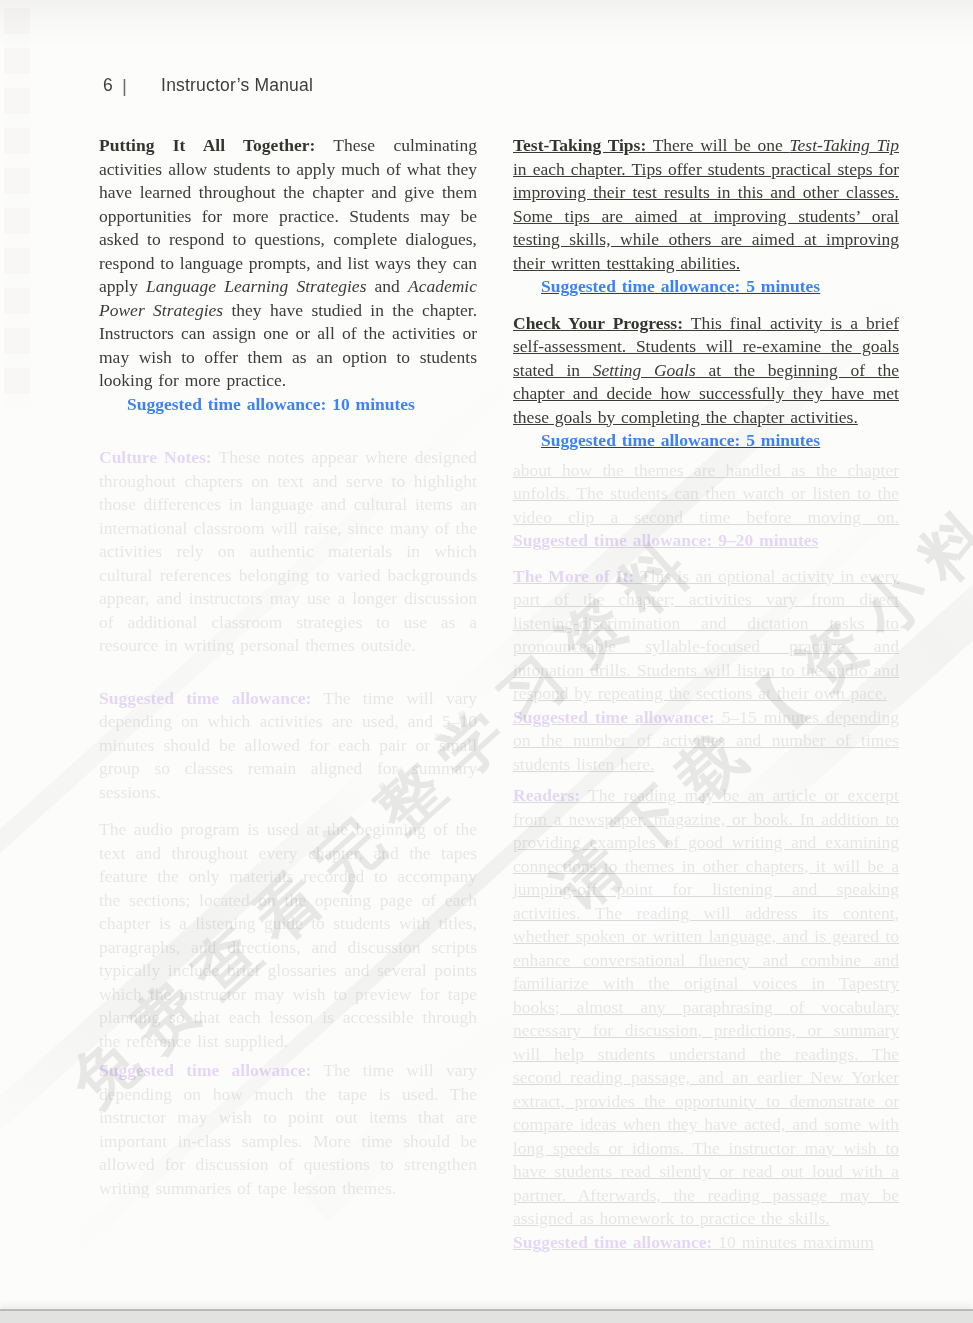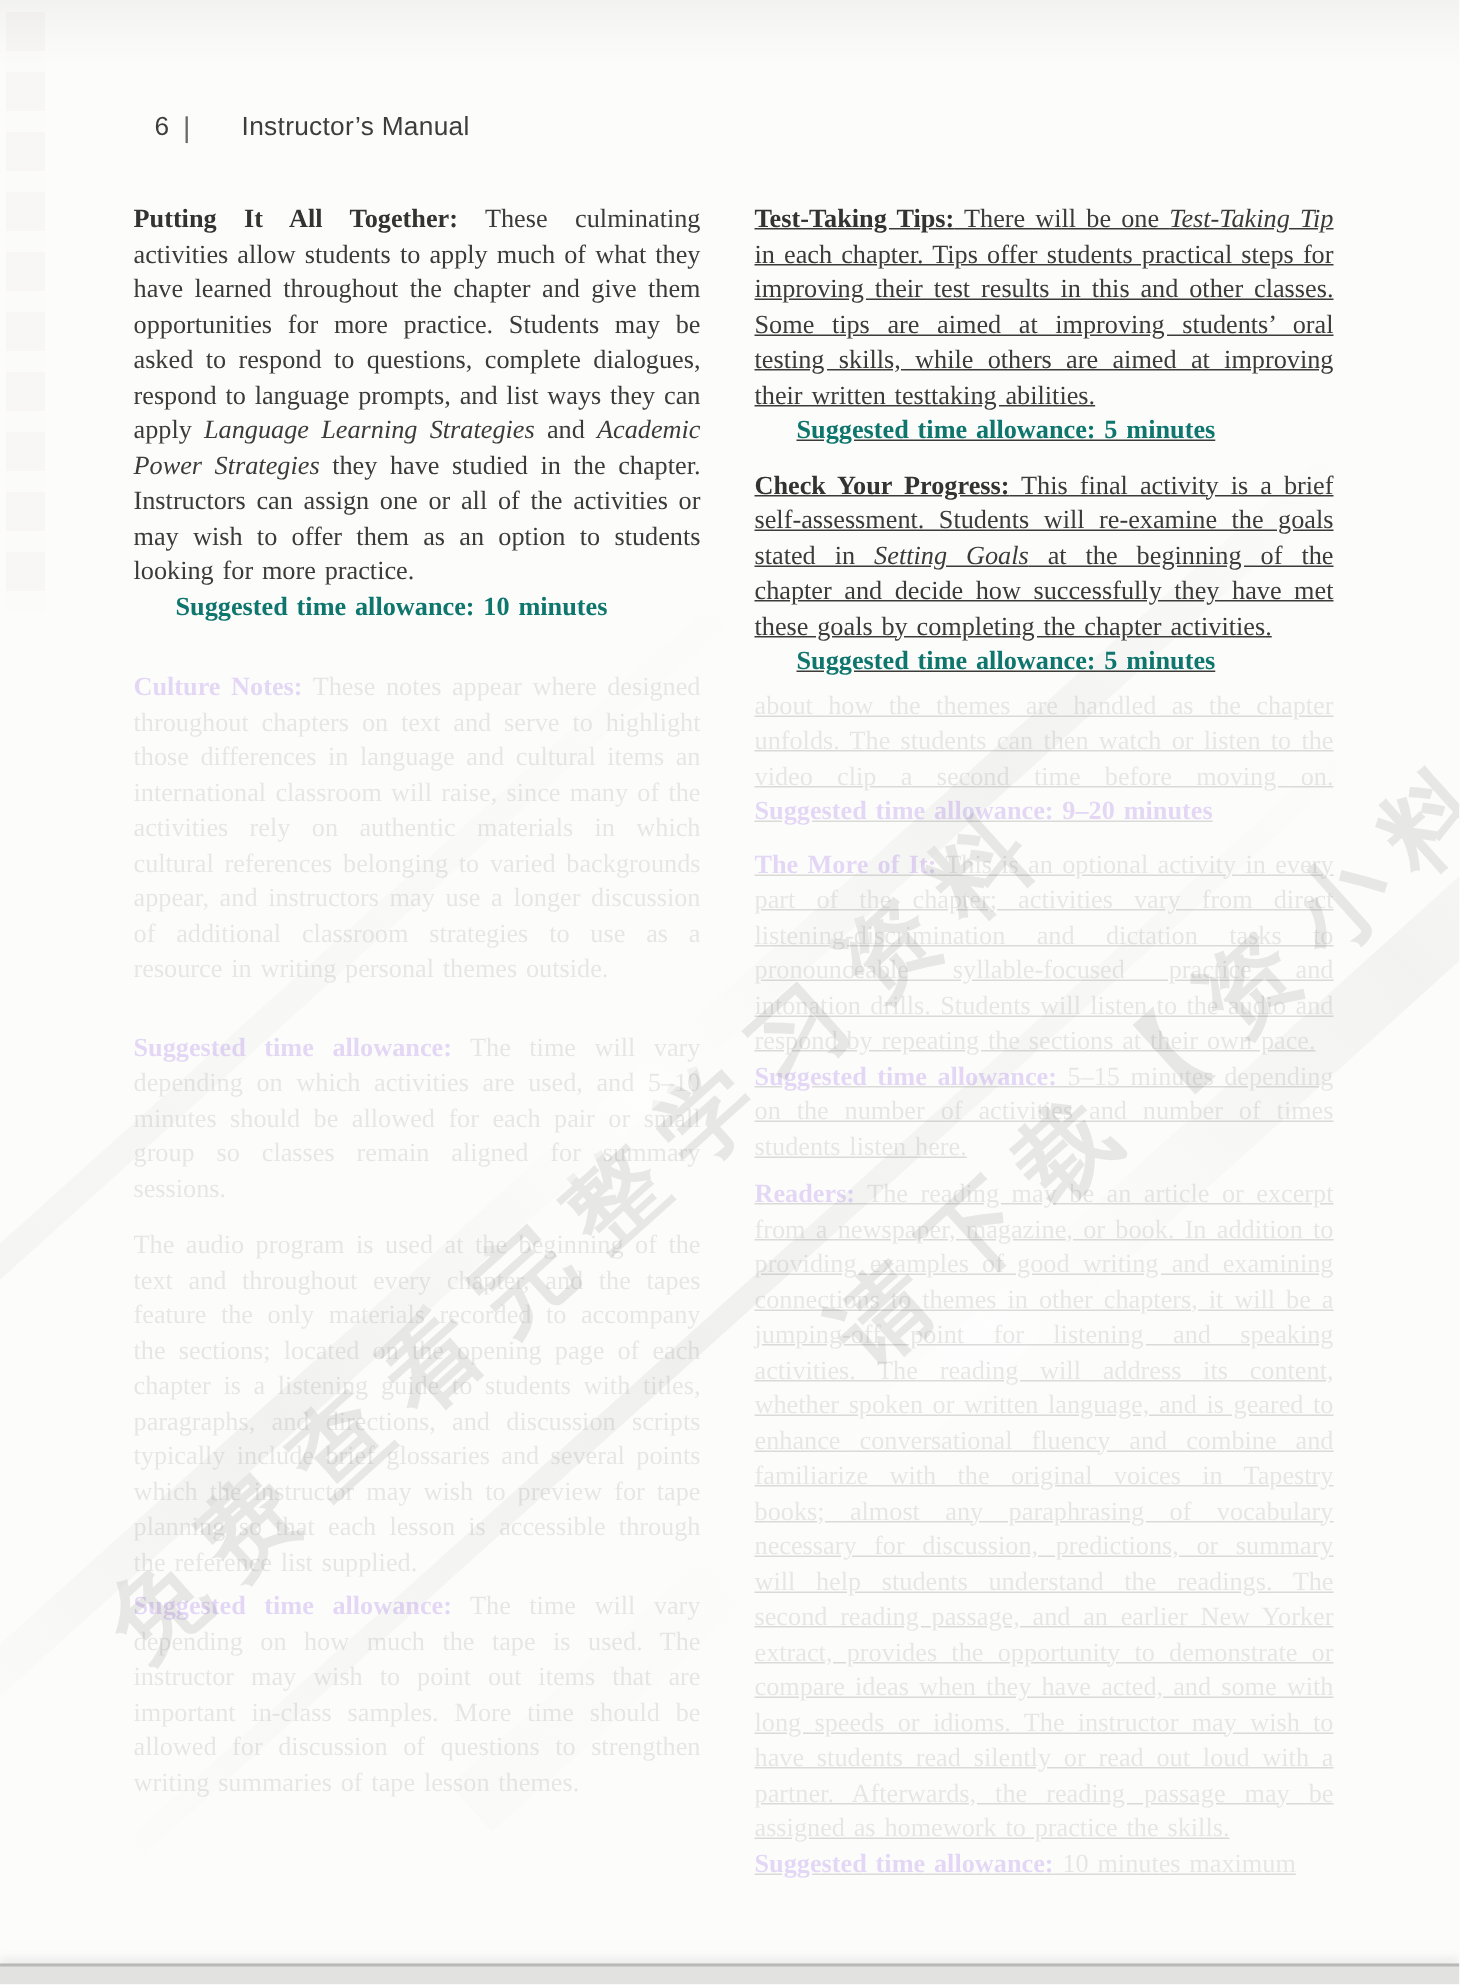--- a/index.html
+++ b/index.html
@@ -29,28 +29,28 @@
 
   
   .hdr{position:absolute;left:103px;top:74px;width:820px;
        font-family:"Liberation Sans",sans-serif;font-size:17.5px;color:#3d3d3b;
        display:flex;align-items:baseline;letter-spacing:0.2px;}
   .hdr .pgnum{margin-right:9px;}
   .hdr .bar{margin-right:11px;color:#6a6a68;font-weight:300;font-size:19px;position:relative;top:1px;}
   .hdr .manual{margin-left:23px;}
 
   
-  .columns{position:absolute;left:89px;top:134px;width:800px;display:flex;}
+  .columns{position:absolute;left:99px;top:134px;width:800px;display:flex;}
   .col{text-align:justify;font-size:17.5px;line-height:23.5px;word-spacing:1.5px;}
   .col-left{width:378px;margin-right:36px;}
   .col-right{width:386px;text-decoration:underline;}
   p{margin:0;}
   .seg-b{font-weight:700;color:#333330;}
   .seg-i{font-style:italic;}
-  .sta{font-weight:700;text-indent:28px;text-align:left;color:#0f766e;}
+  .sta{font-weight:700;text-indent:28px;text-align:left;color:#3b82f6;}
 
   
   .faded{color:#7d7d7b;opacity:0.17;filter:blur(0.4px);}
   .faded .seg-b{color:#6d28d9;}
 
   .mt6{margin-top:6px;}  .mt8{margin-top:8px;}  .mt12{margin-top:12px;}
   .mt13{margin-top:13px;} .mt14{margin-top:14px;} .mt29{margin-top:29px;} .mt30{margin-top:30px;}
 
   
   .bottom-bar{position:absolute;left:0;right:0;bottom:0;height:12px;background:#e2e2e0;

